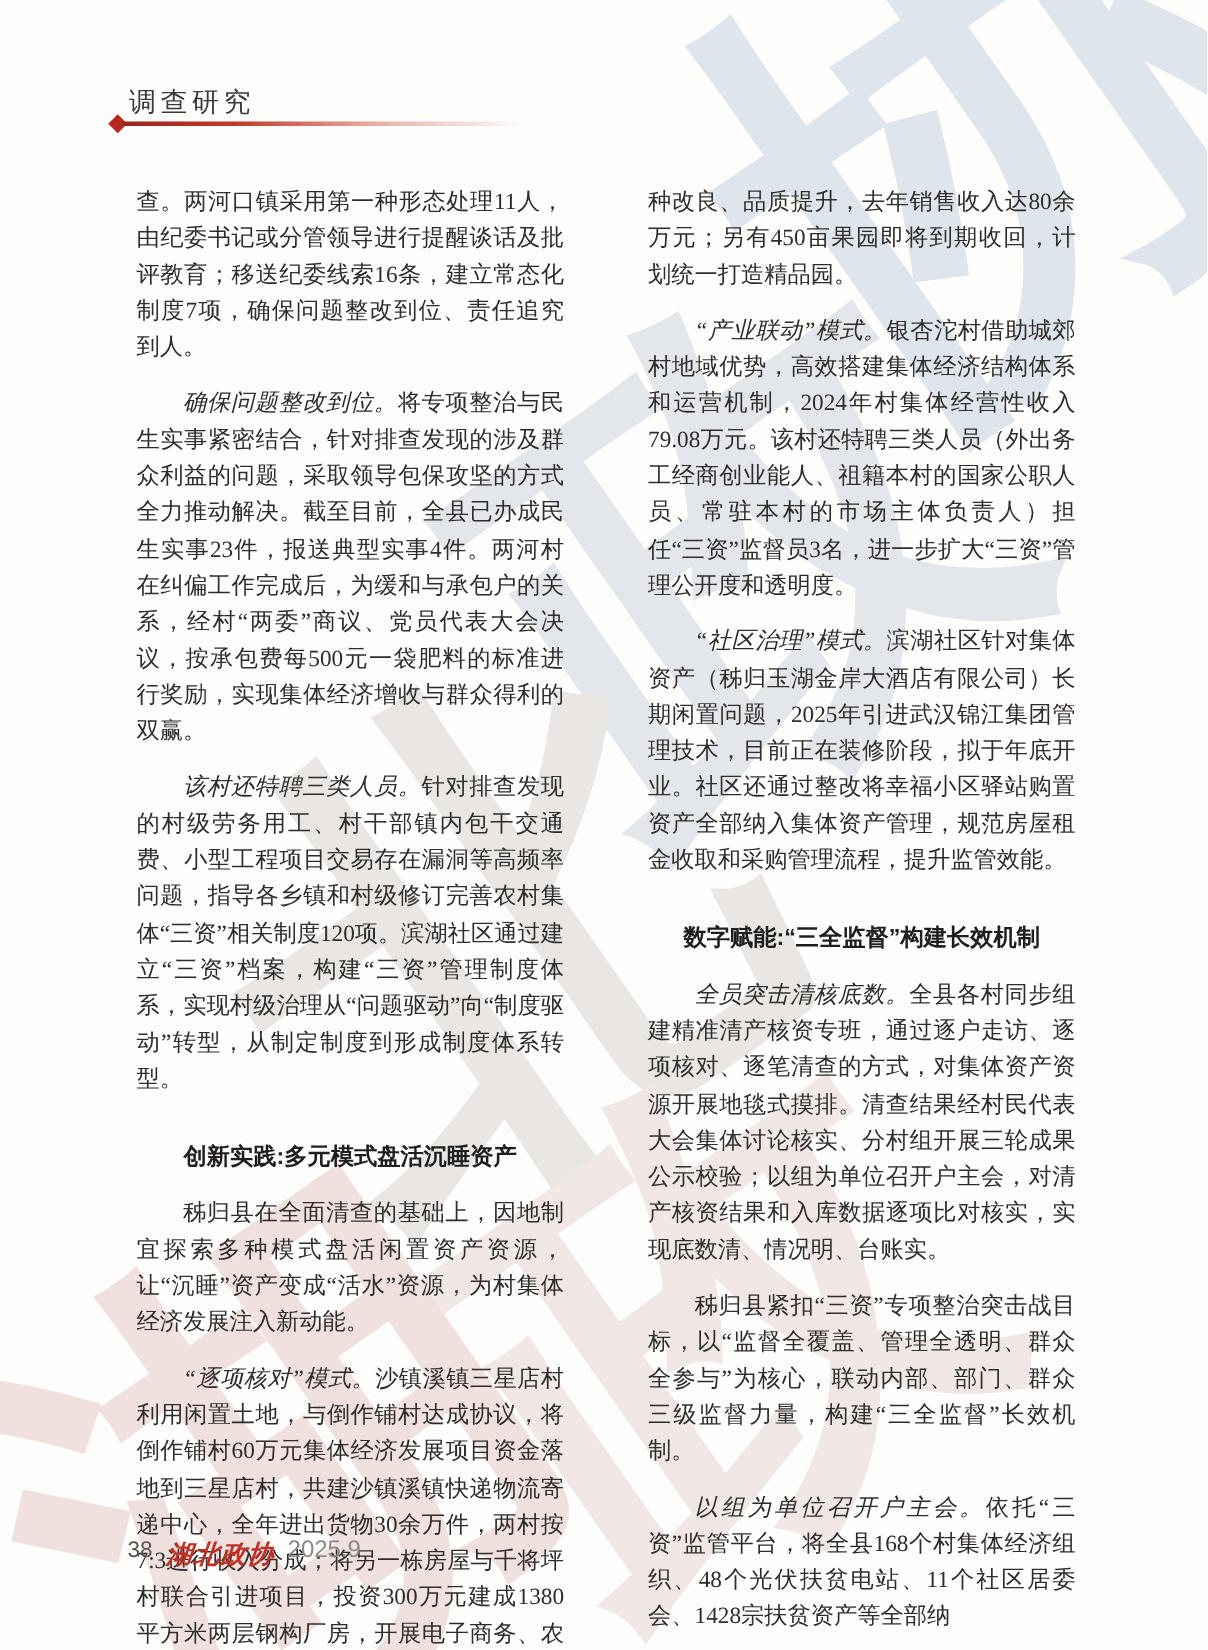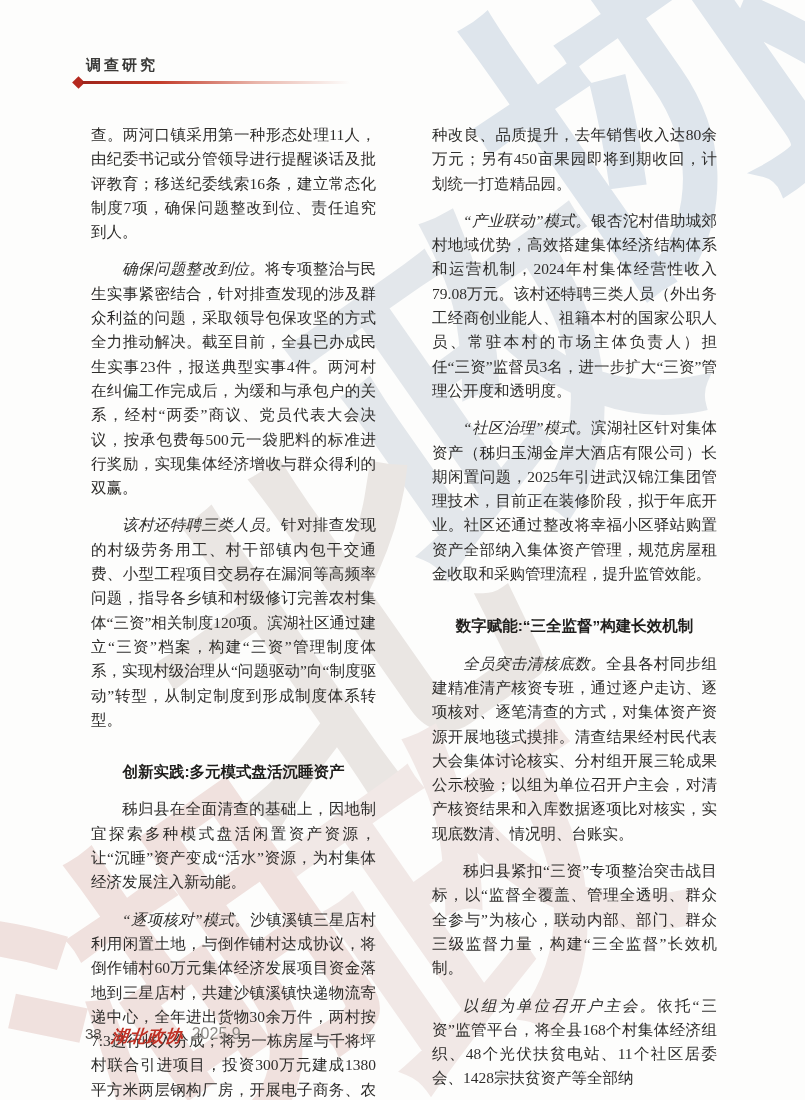--- a/index.html
+++ b/index.html
@@ -20,21 +20,21 @@
     font-size:340px;
     line-height:1;
     transform:translate(-50%,-50%) rotate(-35deg);
     pointer-events:none;
     user-select:none;
   }
   
   .header-label{
     position:absolute;left:86px;top:56px;z-index:2;
     font-family:"Liberation Sans",sans-serif;
-    font-weight:bold;font-size:15px;letter-spacing:3px;color:#3a3a38;
+    font-weight:normal;font-size:18px;letter-spacing:3px;color:#3a3a38;
   }
   .header-diamond{
     position:absolute;left:74px;top:78px;z-index:2;
     width:9px;height:9px;background:#b5291f;
     transform:rotate(45deg);
   }
   .header-rule{
     position:absolute;left:82px;top:81px;z-index:2;
     width:268px;height:2.6px;
     background:linear-gradient(to right,#9e241b,#c23a28 28%,rgba(208,93,70,0.45) 65%,rgba(235,150,130,0));

